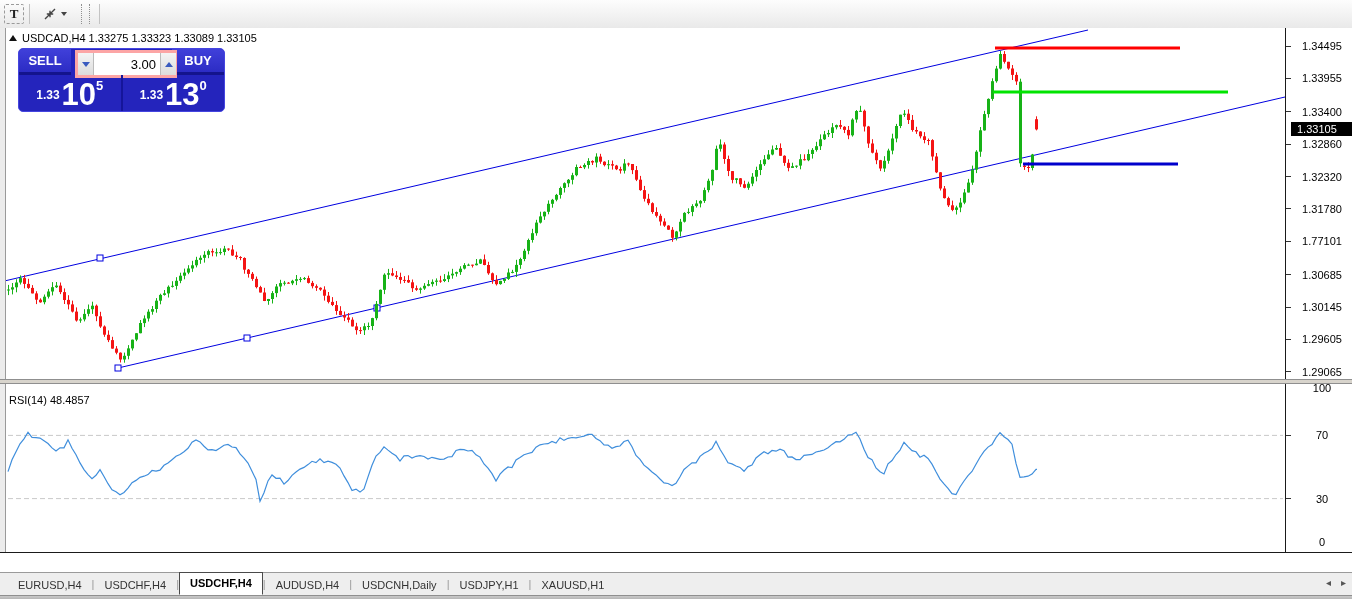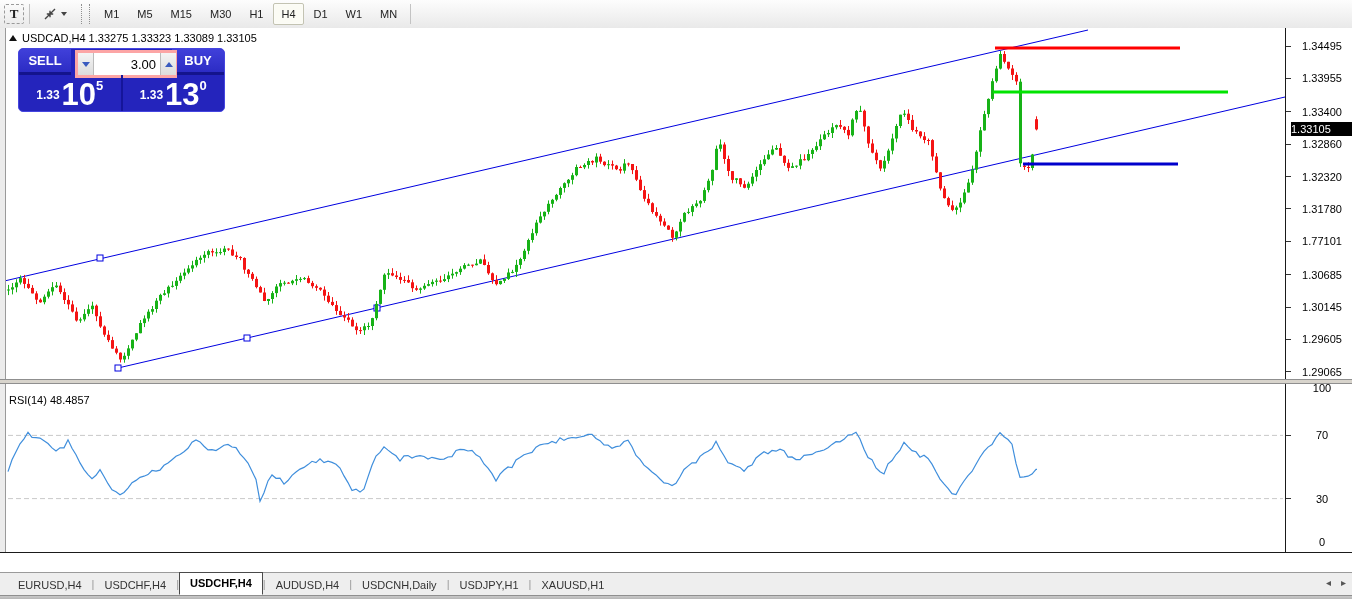--- a/index.html
+++ b/index.html
@@ -38,21 +38,21 @@
   #main-svg{left:0;top:0;}
   #rsi-svg{left:0;top:354px;}
   .symline{position:absolute;left:9px;top:4px;font-size:11px;color:#000;display:flex;align-items:center;white-space:nowrap;}
   .symline .tri-up{width:0;height:0;border-left:4px solid transparent;border-right:4px solid transparent;border-bottom:6px solid #111;margin-right:5px;}
   .rsilabel{position:absolute;left:9px;top:366px;font-size:11px;color:#000;white-space:nowrap;}
   
   .ptick{position:absolute;left:1293px;width:58px;font-size:11px;color:#000;height:12px;line-height:12px;text-align:center;}
   .pdash{position:absolute;left:1286px;width:5px;height:1px;background:#333;}
   .curprice{
     position:absolute;left:1291px;width:62px;height:14px;background:#000;color:#fff;
-    font-size:11px;line-height:14px;padding-left:0;box-sizing:border-box;
+    font-size:11px;line-height:14px;padding-left:6px;box-sizing:border-box;
   }
   
   .timeaxis{position:absolute;left:0;top:553px;width:1352px;height:19px;background:#fff;}
   .ttick{position:absolute;top:3px;font-size:11px;color:#000;white-space:nowrap;transform:translateX(-50%);}
   .tmark{position:absolute;top:0;width:1px;height:4px;background:#444;}
   
   .tpanel{
     position:absolute;left:18px;top:20px;width:207px;height:64px;
     background:#2424bc;border:1px solid #4545e0;border-radius:5px;
     box-sizing:border-box;color:#fff;overflow:hidden;
@@ -102,31 +102,20 @@
   </button>
   <div class="vsep"></div>
   <button class="tbtn">
     <svg width="14" height="14" viewBox="0 0 14 14" style="position:static">
       <path d="M2 12 L7 7 M7 7 l-3.2 0 M7 7 l0 3.2" stroke="#444" stroke-width="1.4" fill="none"></path>
       <path d="M12 2 L7 7 M7 7 l3.2 0 M7 7 l0 -3.2" stroke="#444" stroke-width="1.4" fill="none"></path>
     </svg>
     <span class="caret"></span>
   </button>
   <div class="grip"></div>
-  <div id="tfbar" style="display:flex;align-items:center;">
-      <button class="tbtn">M1</button>
-      <button class="tbtn">M5</button>
-      <button class="tbtn">M15</button>
-      <button class="tbtn">M30</button>
-      <button class="tbtn">H1</button>
-      <button class="tbtn active">H4</button>
-      <button class="tbtn">D1</button>
-      <button class="tbtn">W1</button>
-      <button class="tbtn">MN</button>
-    </div>
   <div class="vsep"></div>
 </div>
 
 <div class="chartwin">
   <svg id="main-svg" width="1285" height="351" viewBox="0 0 1285 351">
       <line x1="0" y1="254" x2="1088" y2="2" stroke="#0000e0" stroke-width="1"></line>
       <line x1="118" y1="340" x2="1285" y2="69" stroke="#0000e0" stroke-width="1"></line>
       <rect x="97" y="227" width="6" height="6" fill="#fff" stroke="#0000e0" stroke-width="1"></rect>
       <rect x="115" y="337" width="6" height="6" fill="#fff" stroke="#0000e0" stroke-width="1"></rect>
       <rect x="244" y="307" width="6" height="6" fill="#fff" stroke="#0000e0" stroke-width="1"></rect>

